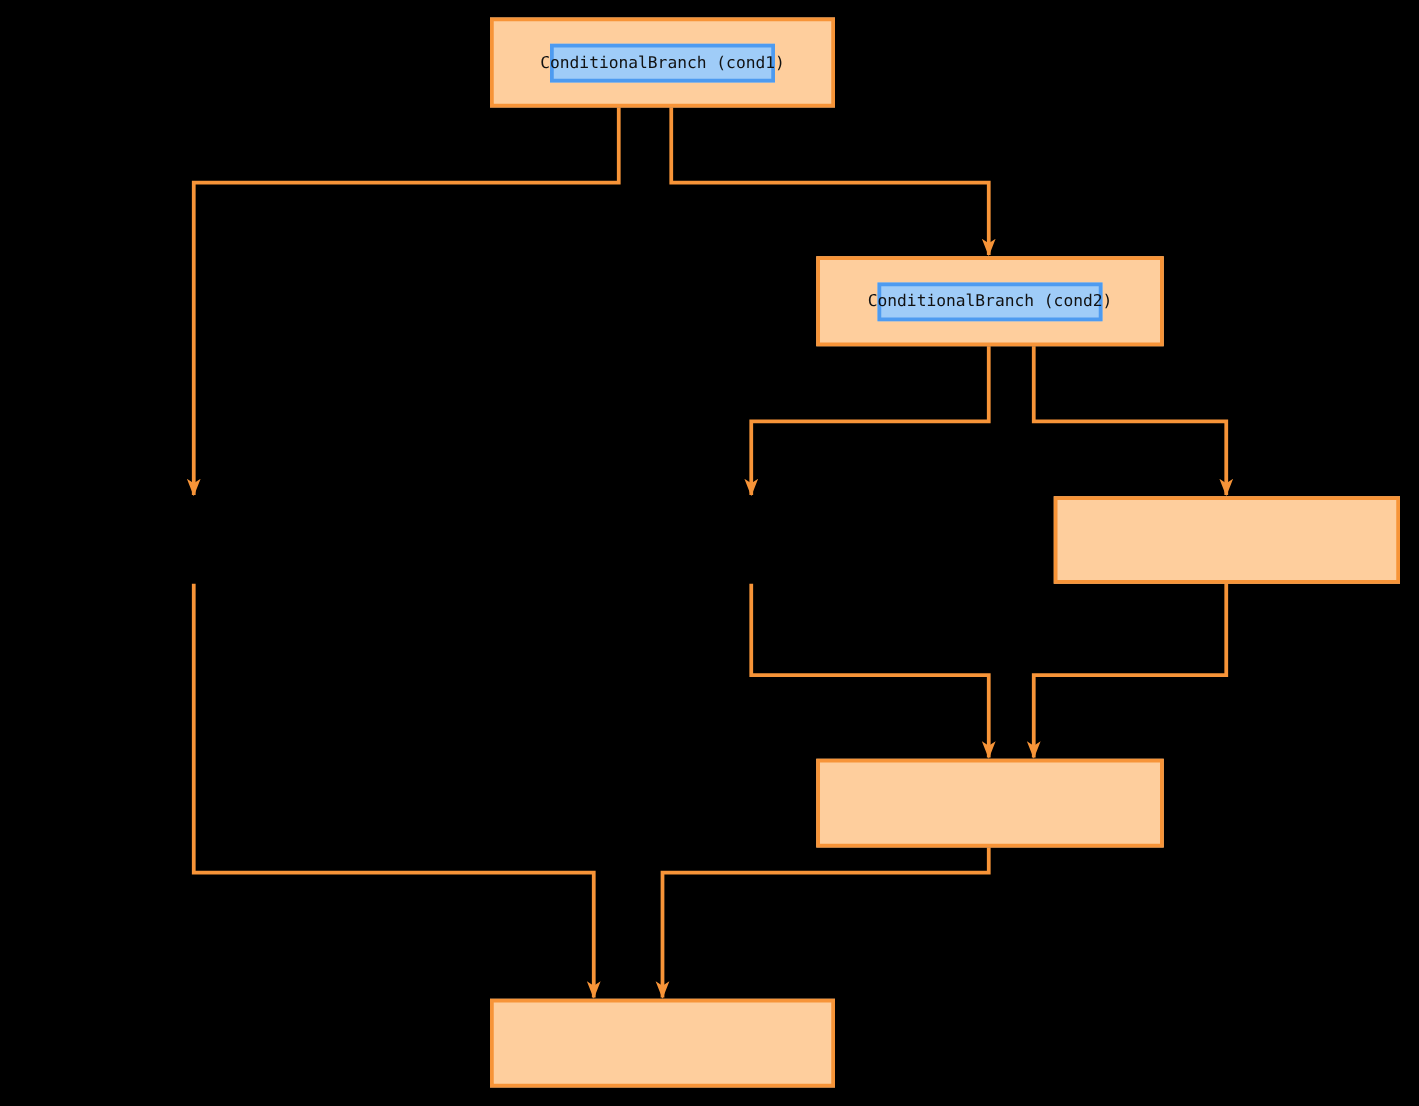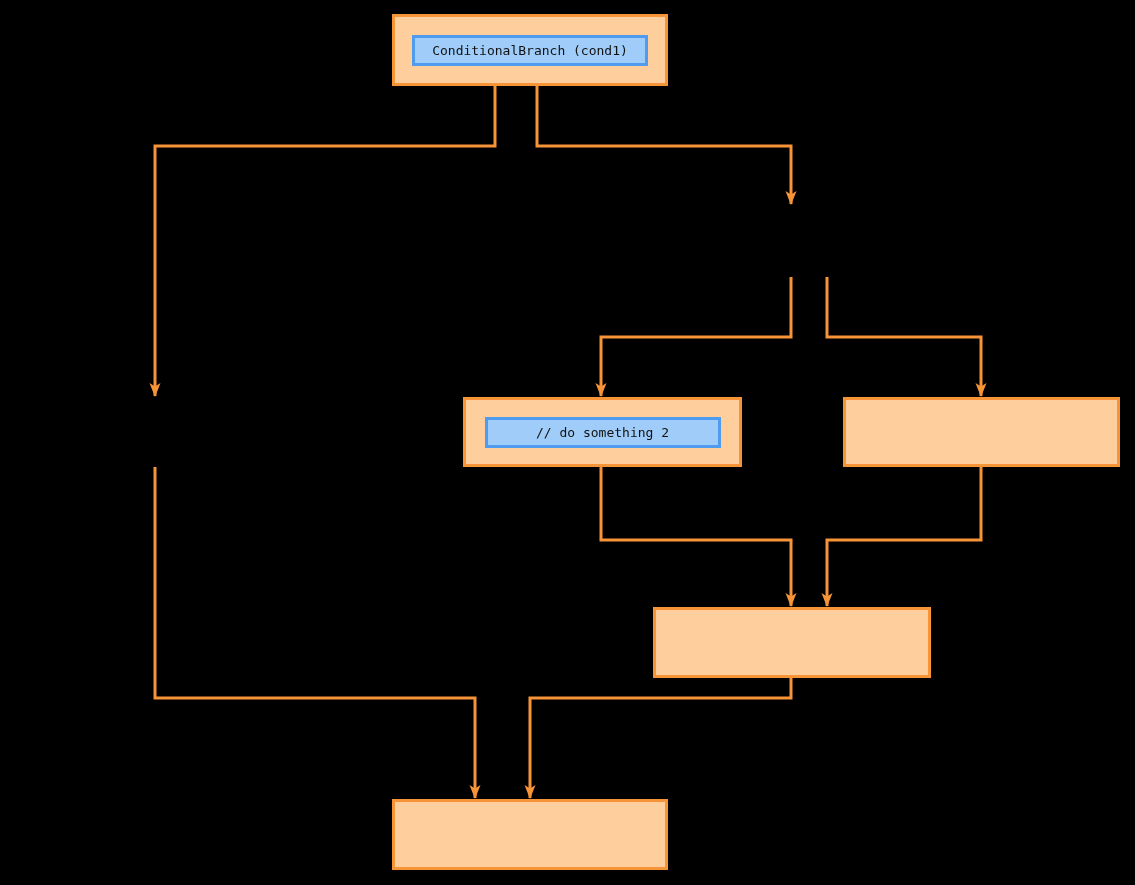--- a/index.html
+++ b/index.html
@@ -31,21 +31,21 @@
     position: absolute;
     box-sizing: border-box;
     background: #FECE9D;
     border: 3px solid #F79438;
     display: flex;
     align-items: center;
     justify-content: center;
   }
   .label-box {
     box-sizing: border-box;
-    width: 236px;
+    width: 180px;
     height: 31px;
     background: #9FCCF8;
     border: 3px solid #4E9BF0;
     display: flex;
     align-items: center;
     justify-content: center;
   }
   .label-text {
     font-family: "DejaVu Sans Mono", "Liberation Mono", monospace;
     font-size: 13px;
@@ -82,27 +82,27 @@
     <path class="edge" d="M155,467 V698 H475 V798" marker-end="url(#arw)"></path>
     <path class="edge" d="M791,678 V698 H530 V798" marker-end="url(#arw)"></path>
   </svg>
 
   <div class="node" id="node-cond1">
     <div class="label-box">
       <span class="label-text">ConditionalBranch (cond1)</span>
     </div>
   </div>
 
+  <div class="node" id="node-cond2">
+    <div class="label-box">
+      <span class="label-text">ConditionalBranch (cond2)</span>
+    </div>
+  </div>
 
 
-  <div class="node" id="node-do2">
-    <div class="label-box">
-      <span class="label-text">// do something 2</span>
-    </div>
-  </div>
 
   <div class="node" id="node-else2"></div>
 
   <div class="node" id="node-merge2"></div>
 
   <div class="node" id="node-merge1"></div>
 
 </div>
 
 </body></html>

